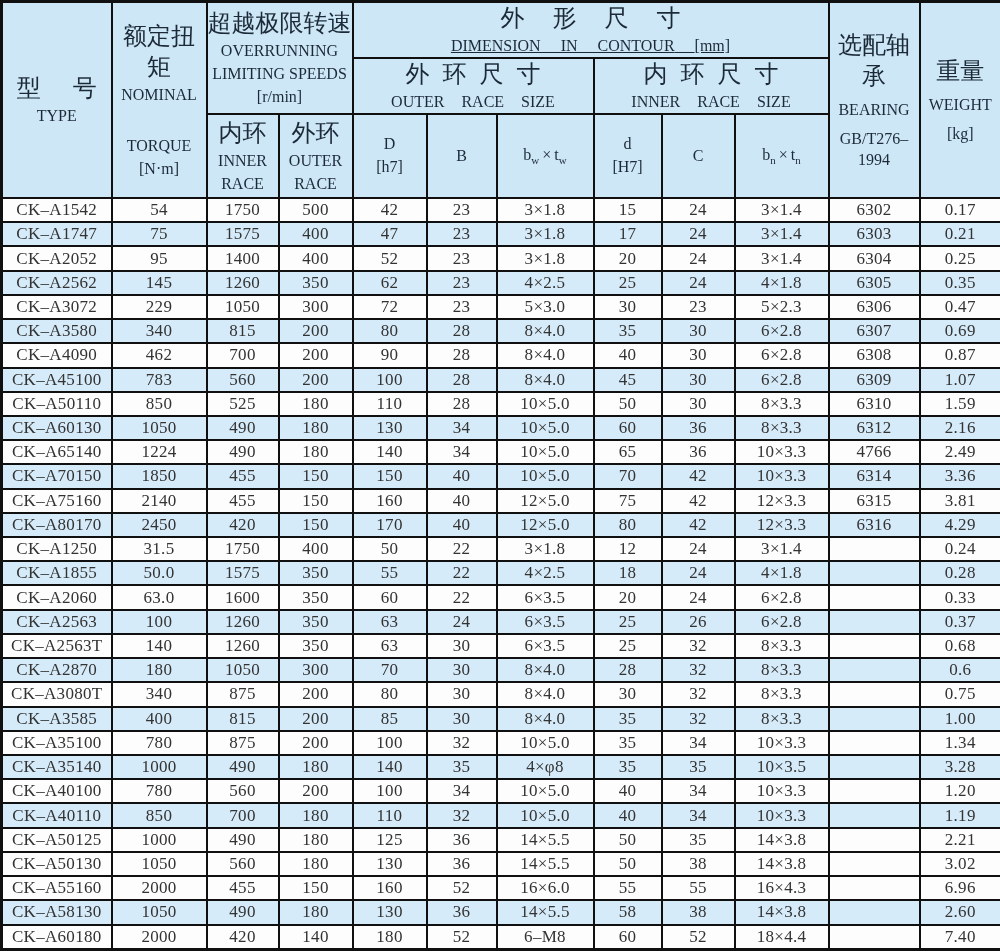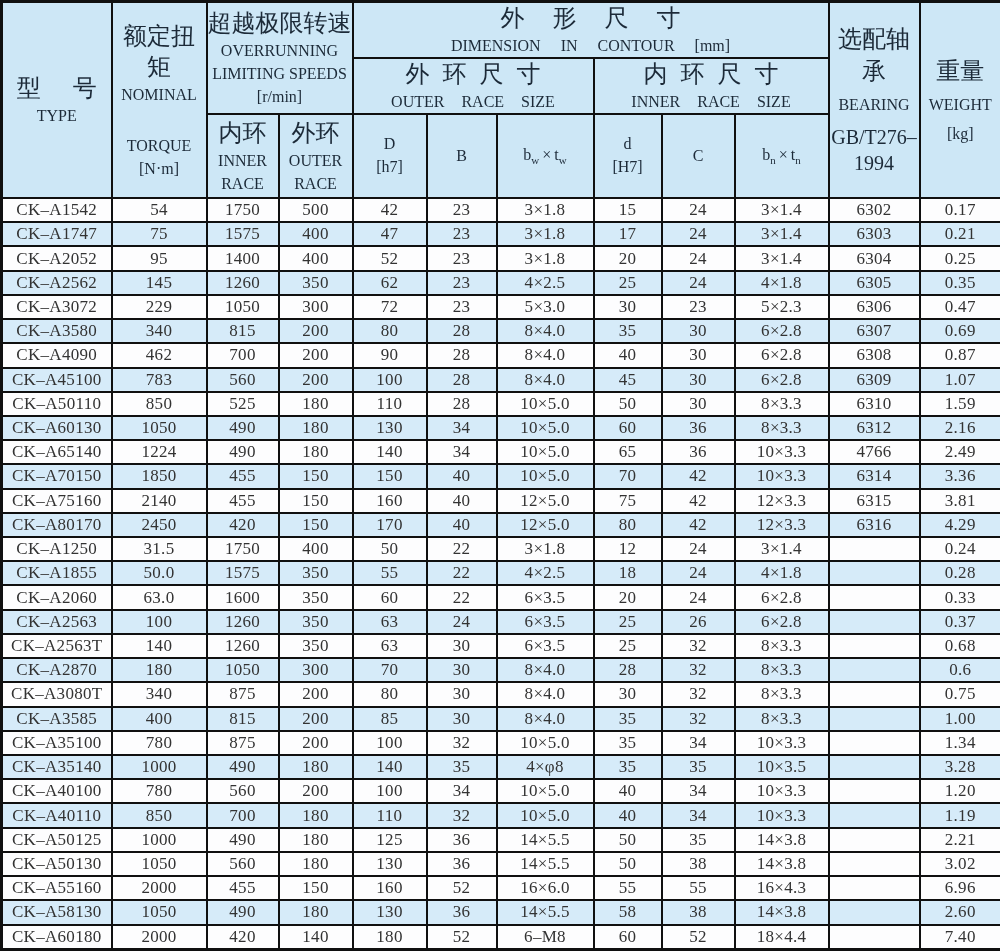--- a/index.html
+++ b/index.html
@@ -10,27 +10,27 @@
         overflow:hidden;font-family:"Liberation Serif","DejaVu Serif",serif;}
   thead th{background:#cde7f6;font-weight:normal;color:#1c2a38;}
   tr.h1{height:45px;}
   tr.h2{height:52px;}
   tr.h3{height:84px;}
   tbody tr{height:20px;}
   tbody td{font-size:17px;color:#333333;background:#fdfdfe;letter-spacing:.3px;}
   tbody tr.shaded td{background:#d6ebf9;}
   .zh{font-size:24px;line-height:1.3;}
   .en{font-size:16px;line-height:1.3;}
-  .sm{font-size:20px;}
+  .sm{font-size:16px;}
   .stack{display:flex;flex-direction:column;justify-content:center;align-items:center;gap:2px;}
   .g8{} .g14{margin-top:28px;} .g18{margin-top:6px;}
   .ls1{letter-spacing:13px;padding-left:13px;}   
   .ls2{letter-spacing:28px;padding-left:28px;}   
   .ls3{letter-spacing:13px;padding-left:13px;}   
-  .ws1{word-spacing:16px;}                        
+  .ws1{word-spacing:16px;text-decoration:underline;}                        
   .ws2{word-spacing:13px;}                        
   .tight{line-height:1.25;}
   sub{font-size:11px;}
   .mx{padding:0 3px;}
 </style>
 </head>
 <body>
 
 <div class="page">
   <table>

